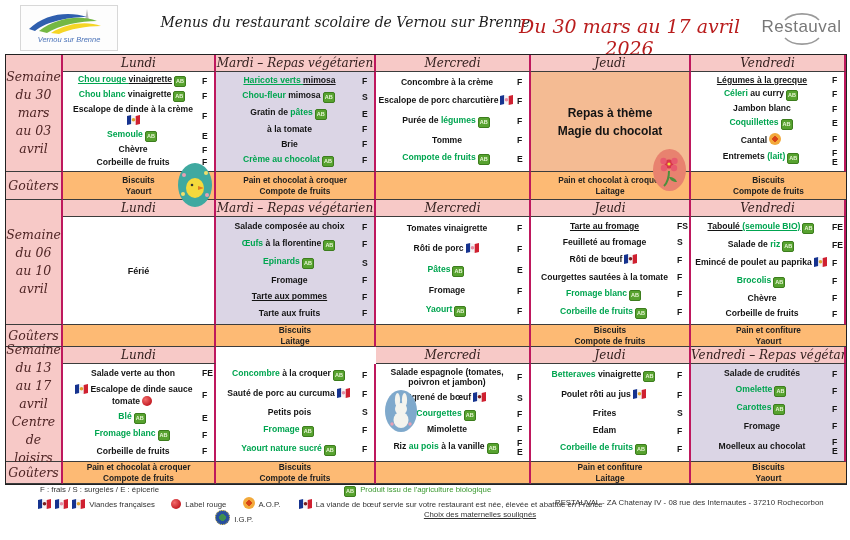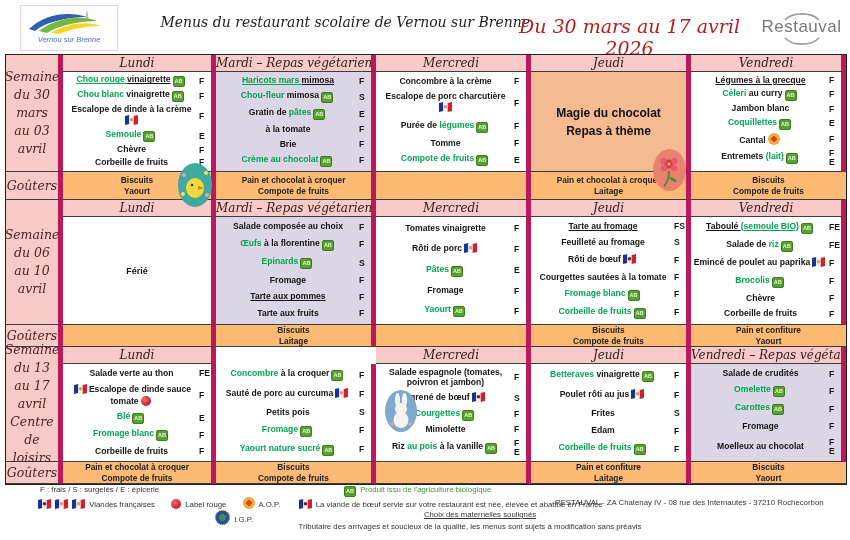--- a/index.html
+++ b/index.html
@@ -29,21 +29,21 @@
     font-family:"Liberation Sans",sans-serif;letter-spacing:.5px;
   }
   .brand svg{position:absolute;left:50%;top:50%;transform:translate(-50%,-50%);}
   .brand span{position:relative;z-index:2;}
   
   #menu-table{
     position:absolute;left:5px;top:54px;width:840px;
     border:1.6px solid #222;
   }
   .week{display:grid;grid-template-columns:57px 153px 160px 155px 160px 155px;}
-  .cell{border-right:5px solid #be185d;border-bottom:1px solid #3c3c3c;box-sizing:border-box;min-width:0;}
+  .cell{border-right:2px solid #be185d;border-bottom:1px solid #3c3c3c;box-sizing:border-box;min-width:0;}
   .cell:last-child{border-right:none;}
   .wlabel{
     background:var(--pink);display:flex;flex-direction:column;justify-content:center;
     align-items:center;font-family:"DejaVu Serif","Liberation Serif",serif;
     font-style:italic;font-size:12.5px;color:#4e2424;line-height:1.45;text-align:center;padding:0 0;
   }
   .wl2{margin-top:auto;}
   .dhead{
     background:var(--pink);text-align:center;
     font-family:"DejaVu Serif","Liberation Serif",serif;font-style:italic;
@@ -180,21 +180,21 @@
         </div>
         <div class="mrow">
           <span class="mtext"><span class=" ">Corbeille de fruits</span></span>
           <span class="mlet">
             <div>F</div>
           </span>
         </div>
       </div>
       <div class="cell dcell veg" style="grid-row:2;grid-column:3">
         <div class="mrow">
-          <span class="mtext"><span class="grn und">Haricots mars </span><span class=" und">mimosa</span></span>
+          <span class="mtext"><span class="grn und">Haricots verts </span><span class=" und">mimosa</span></span>
           <span class="mlet">
             <div>F</div>
           </span>
         </div>
         <div class="mrow">
           <span class="mtext"><span class="grn ">Chou-fleur </span><span class=" ">mimosa</span><span class="ab-icon">AB</span></span>
           <span class="mlet">
             <div>S</div>
           </span>
         </div>
@@ -254,22 +254,22 @@
           </span>
         </div>
         <div class="mrow">
           <span class="mtext"><span class="grn ">Compote de fruits</span><span class="ab-icon">AB</span></span>
           <span class="mlet">
             <div>E</div>
           </span>
         </div>
       </div>
       <div class="cell dcell theme" style="grid-row:2;grid-column:5">
+        <div>Repas à thème</div>
         <div>Magie du chocolat</div>
-        <div>Repas à thème</div>
       </div>
       <div class="cell dcell" style="grid-row:2;grid-column:6">
         <div class="mrow">
           <span class="mtext"><span class=" und">Légumes à la grecque</span></span>
           <span class="mlet">
             <div>F</div>
           </span>
         </div>
         <div class="mrow">
           <span class="mtext"><span class="grn ">Céleri</span><span class=" "> au curry</span><span class="ab-icon">AB</span></span>
@@ -798,14 +798,13 @@
             <circle cx="6.5" cy="4.8" r="1.8" fill="#7a1f1f"></circle>
           </svg></span></span>
     <span>La viande de bœuf servie sur votre restaurant est née, élevée et abattue en France</span>
   </div>
   <div class="f-abs" style="left:555px;top:15px;width:292px;white-space:normal">RESTAUVAL - ZA Chatenay IV - 08 rue des Internautes - 37210 Rochecorbon</div>
   <div class="f-abs" style="left:213px;top:27px">
     <span class="igp-icon"></span>
     <span>I.G.P.</span>
   </div>
   <div class="f-abs f-center f-und" style="left:330px;top:27px;width:300px">Choix des maternelles soulignés</div>
-  <div class="f-abs f-center" style="left:200px;top:39px;width:540px">Tributaire des arrivages et soucieux de la qualité, les menus sont sujets à modification sans préavis</div>
 </div>
 
 </body></html>

